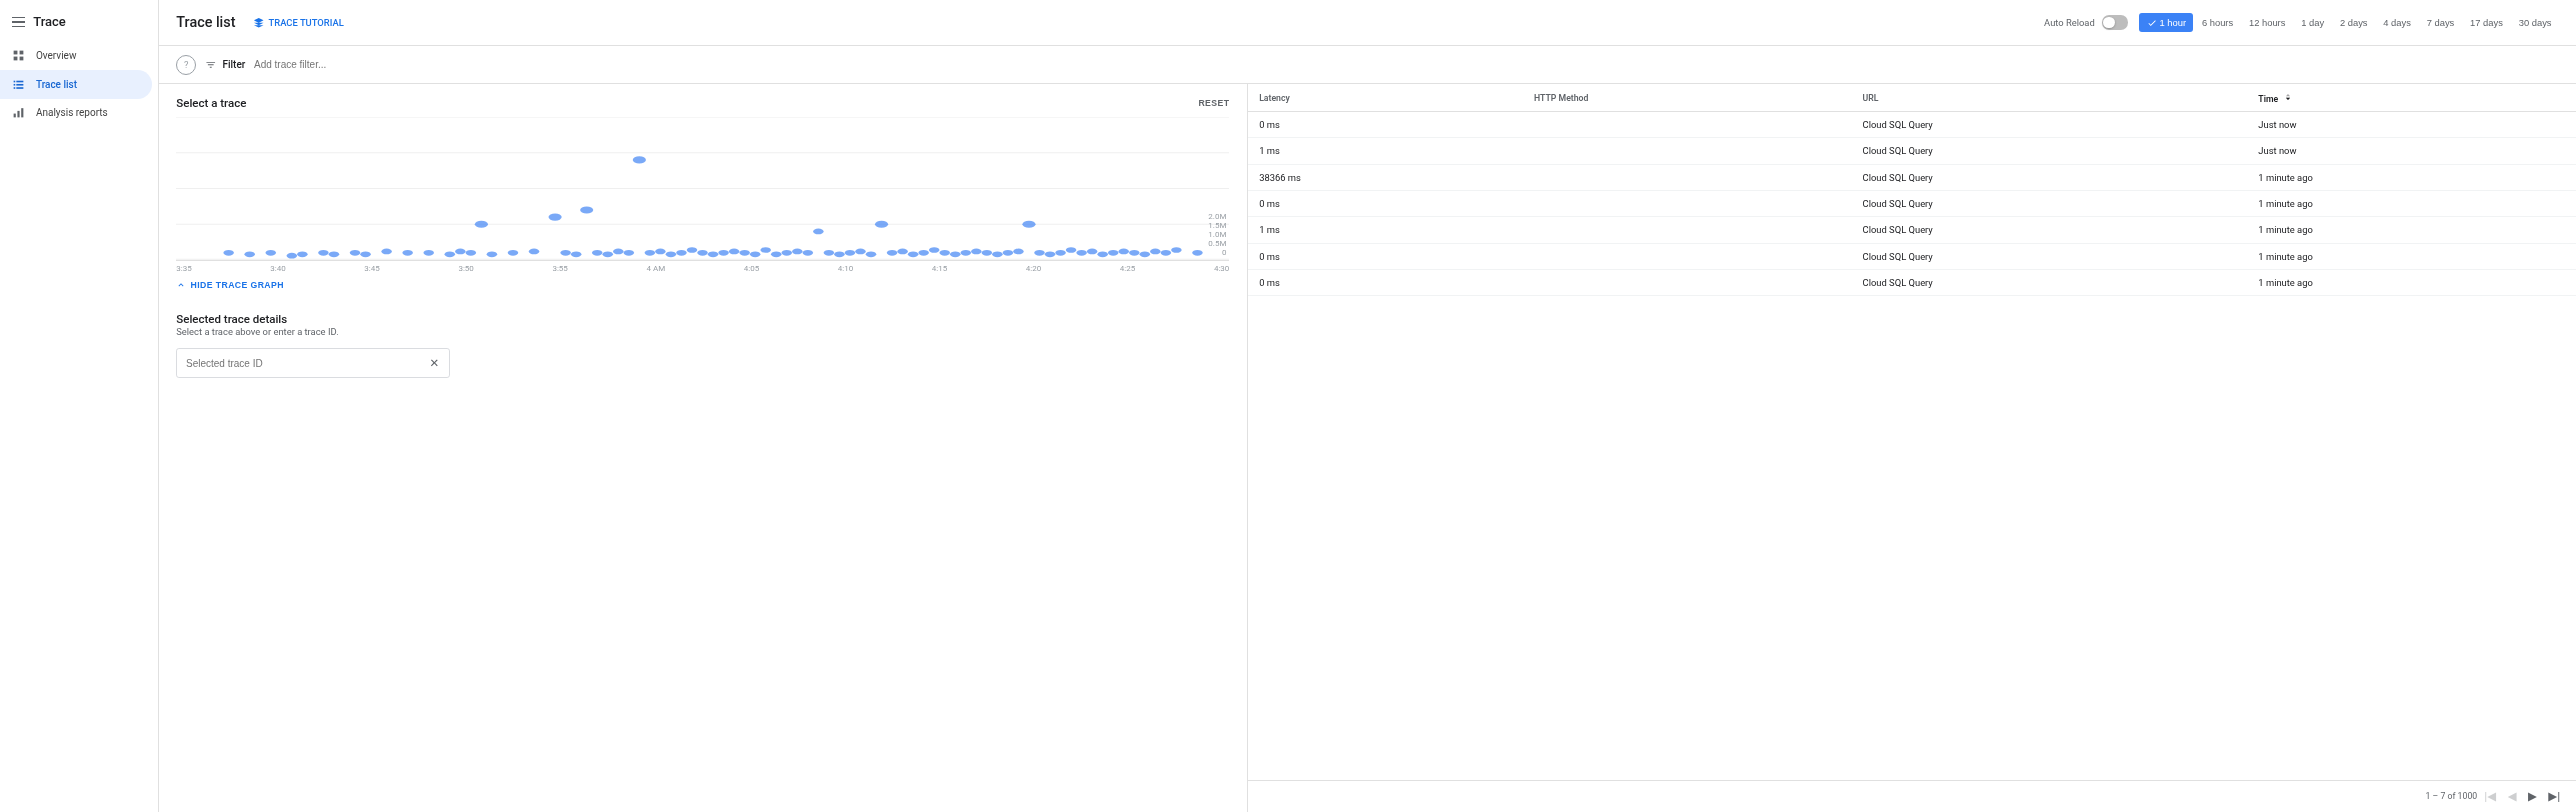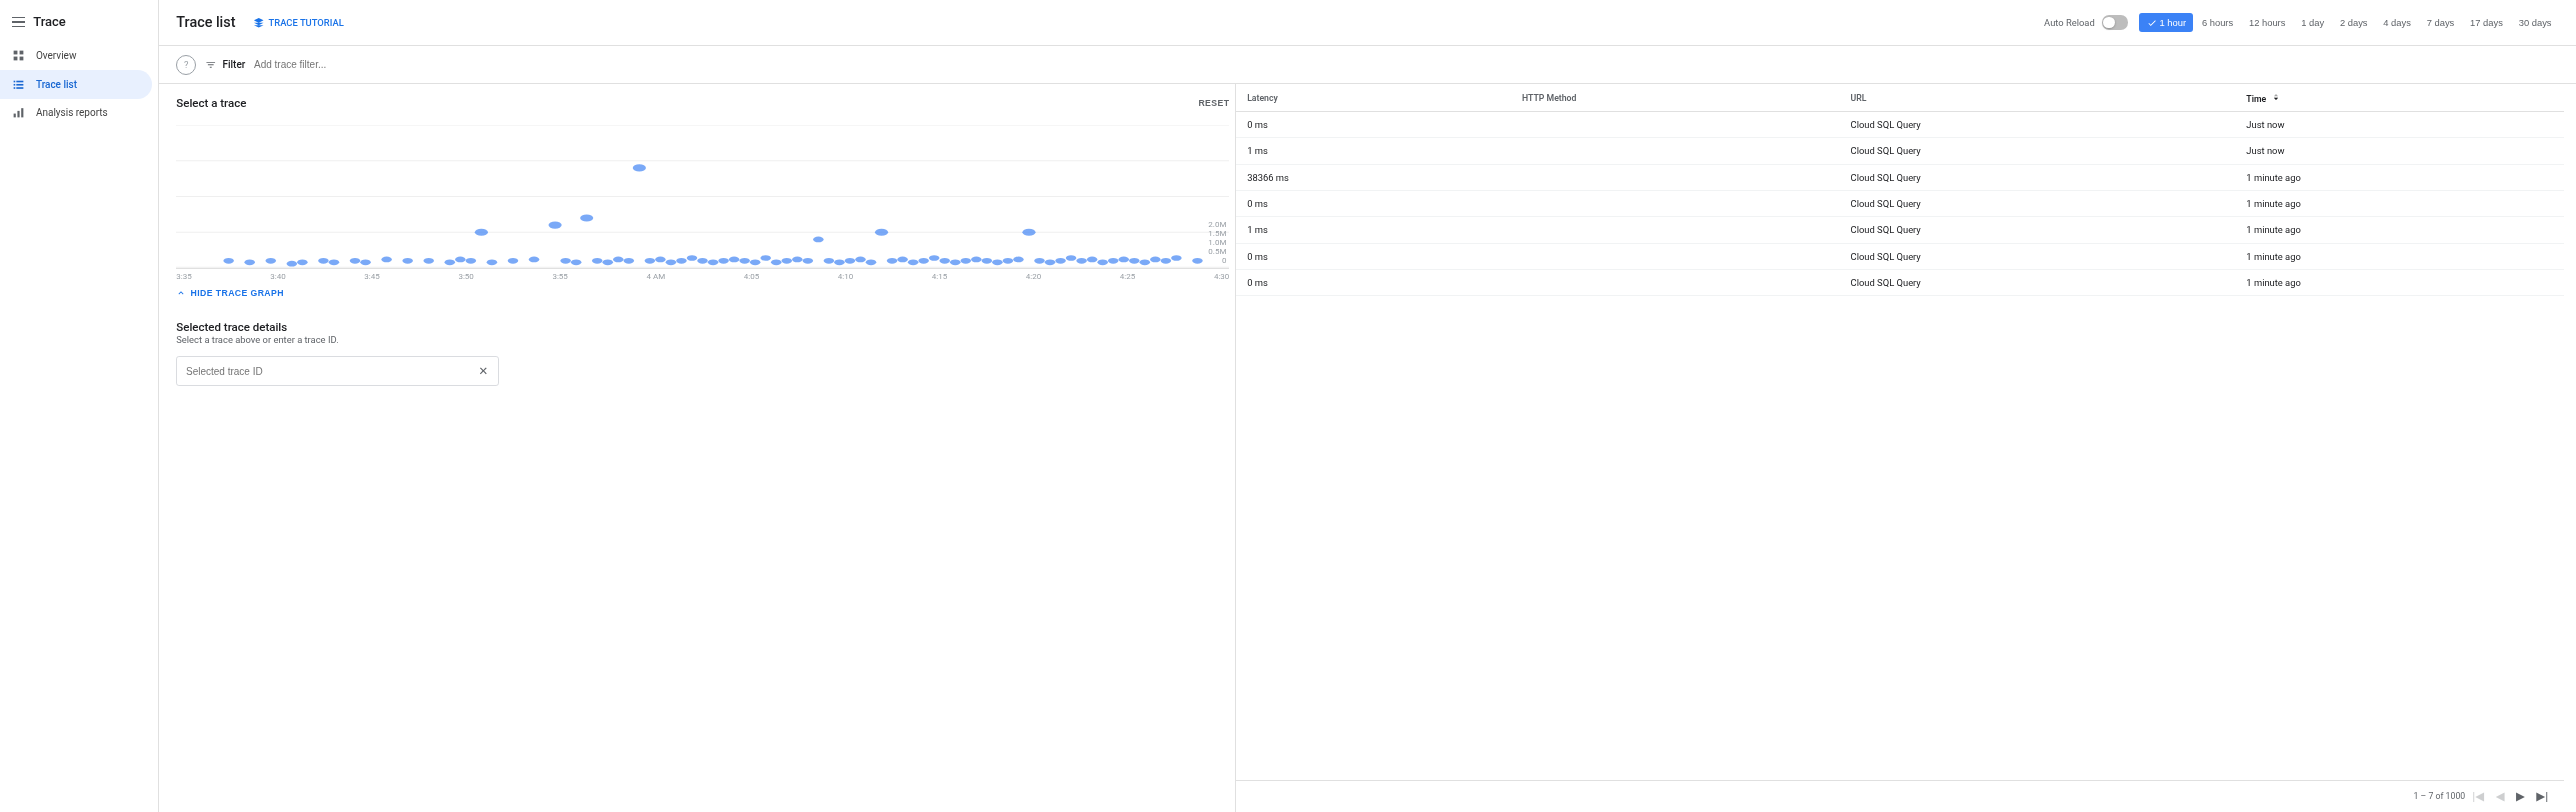--- a/index.html
+++ b/index.html
@@ -198,21 +198,21 @@
       flex-direction: row;
       gap: 0;
     }
     .scatter-container {
       flex: 1;
     }
     .scatter-header {
       display: flex;
       align-items: center;
       justify-content: space-between;
-      margin-bottom: 15px;
+      margin-bottom: 7px;
     }
     .scatter-title {
       font-size: 11.5px;
       font-weight: 500;
       color: #202124;
     }
     .reset-btn {
       font-size: 8.7px;
       font-weight: 600;
       color: #5f6368;
@@ -339,21 +339,21 @@
       font-size: 9.4px;
       color: #5f6368;
       margin-bottom: 11.5px;
     }
     .trace-id-input-wrapper {
       display: flex;
       align-items: center;
       border: 0.7px solid #dadce0;
       border-radius: 2.9px;
       padding: 7.2px 8.7px;
-      width: 323px;
+      width: 274px;
       background: #fff;
     }
     .trace-id-input {
       flex: 1;
       border: none;
       outline: none;
       font-size: 10px;
       color: #9aa0a6;
     }
     .clear-btn {
@@ -374,21 +374,21 @@
       overflow: hidden;
     }
     .left-panel {
       width: 45%;
       display: flex;
       flex-direction: column;
       padding-right: 0;
     }
     .right-panel {
       position: absolute;
-      right: 12px;
+      right: 0;
       top: 0;
       width: 55%;
       height: 100%;
       border-left: 0.7px solid #e0e0e0;
       background: #fff;
       display: flex;
       flex-direction: column;
     }
   </style>
 </head>

